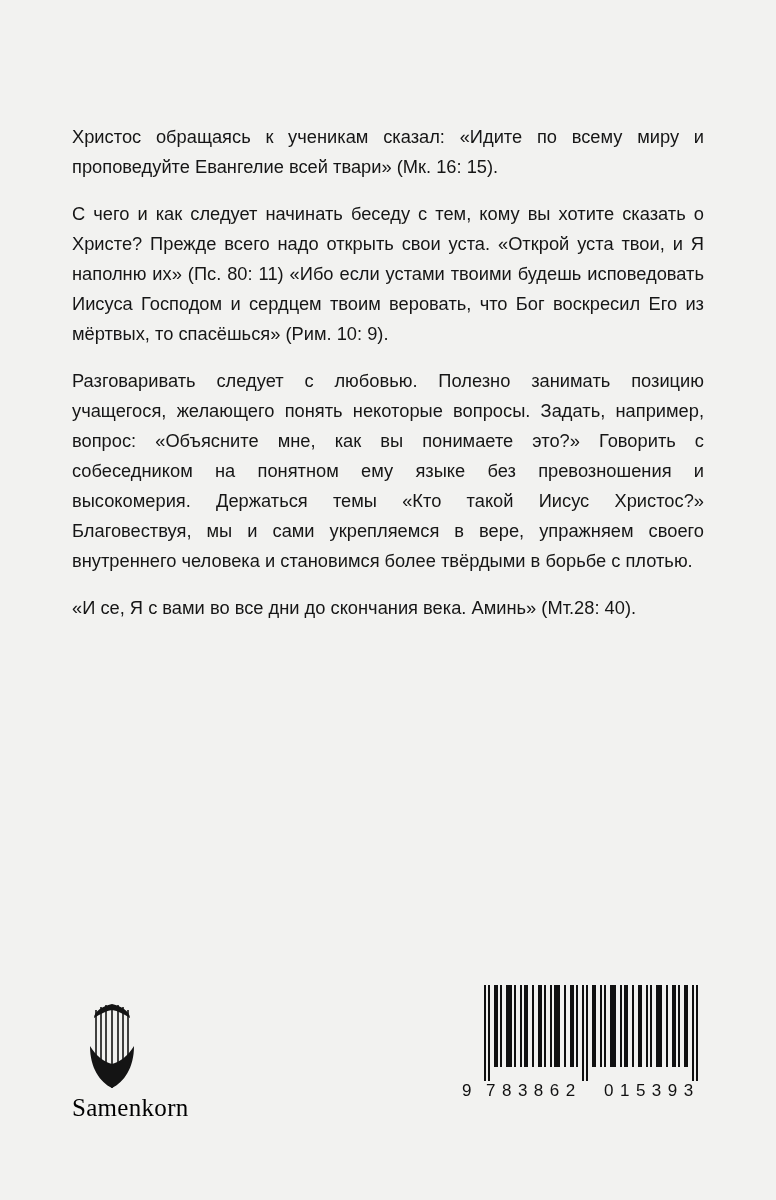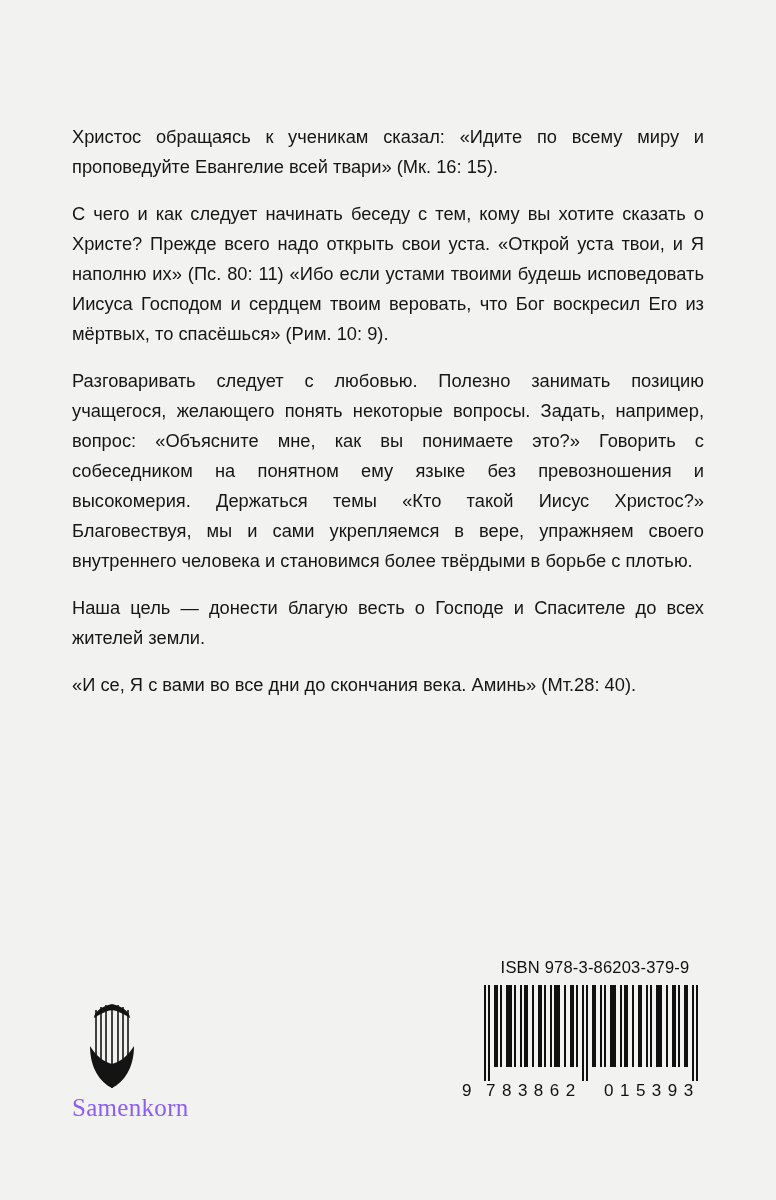--- a/index.html
+++ b/index.html
@@ -103,40 +103,38 @@
     width: 56px;
     height: 86px;
   }
   .logo-word {
     position: absolute;
     left: 0px;
     top: 92px;
     width: 210px;
     font-family: "Liberation Serif", serif;
     font-size: 25px;
-    color: #8b5cf6;
+    color: #000000;
     letter-spacing: 0.3px;
   }
 </style>
 </head>
 <body>
 
 <div class="page">
 
   <div class="content">
     <p class="para">Христос обращаясь к ученикам сказал: «Идите по всему миру и проповедуйте Евангелие всей твари» (Мк. 16: 15).</p>
     <p class="para">С чего и как следует начинать беседу с тем, кому вы хотите сказать о Христе? Прежде всего надо открыть свои уста. «Открой уста твои, и Я наполню их» (Пс. 80: 11) «Ибо если устами твоими будешь исповедовать Иисуса Господом и сердцем твоим веровать, что Бог воскресил Его из мёртвых, то спасёшься» (Рим. 10: 9).</p>
     <p class="para">Разговаривать следует с любовью. Полезно занимать позицию учащегося, желающего понять некоторые вопросы. Задать, например, вопрос: «Объясните мне, как вы понимаете это?» Говорить с собеседником на понятном ему языке без превозношения и высокомерия. Держаться темы «Кто такой Иисус Христос?» Благовествуя, мы и сами укрепляемся в вере, упражняем своего внутреннего человека и становимся более твёрдыми в борьбе с плотью.</p>
-    <p class="para">Наша цель — донести благую весть о Господе и Спасителе до всех жителей земли.</p>
     <p class="para">«И се, Я с вами во все дни до скончания века. Аминь» (Мт.28: 40).</p>
   </div>
 
   <div class="footer">
 
-    <div class="isbn-text">ISBN 978-3-86203-379-9</div>
 
     <div class="barcode-wrap">
       <svg class="barcode" viewBox="0 0 252 96" preserveAspectRatio="none">
         <rect x="0" y="0" width="252" height="96" fill="#f2f2f0"></rect>
         <g fill="#111111">
           <rect x="22" y="0" width="2" height="96"></rect>
           <rect x="26" y="0" width="2" height="96"></rect>
           <rect x="32" y="0" width="4" height="82"></rect>
           <rect x="38" y="0" width="2" height="82"></rect>
           <rect x="44" y="0" width="6" height="82"></rect>

